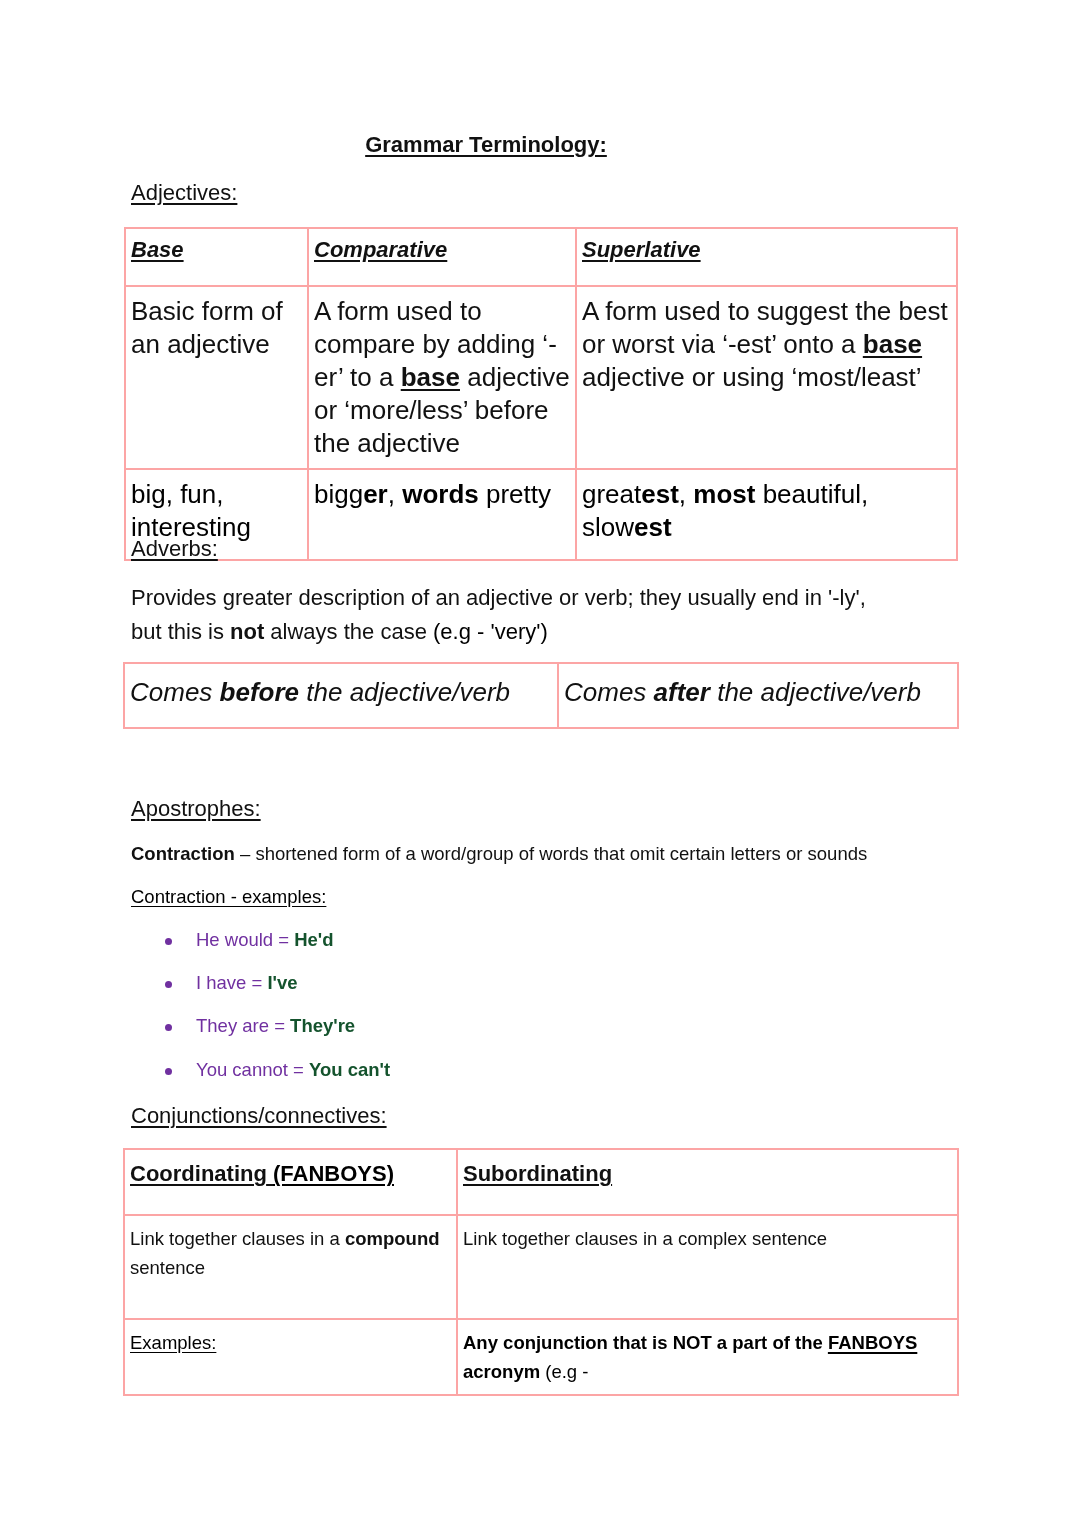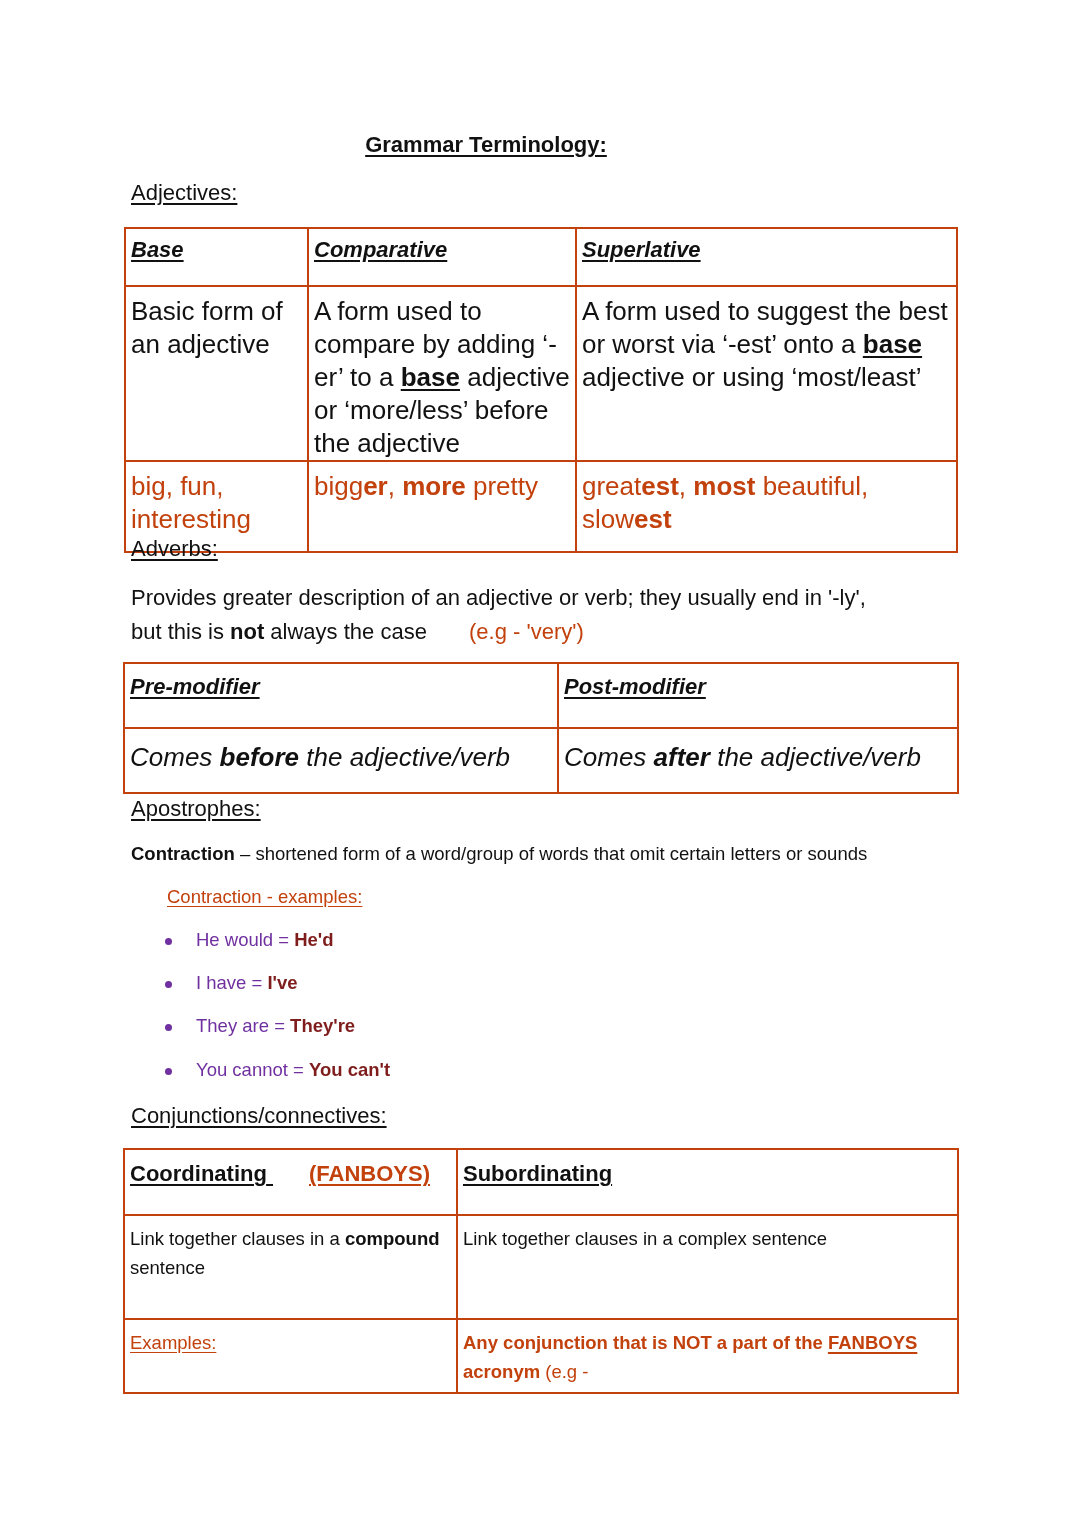--- a/index.html
+++ b/index.html
@@ -5,36 +5,36 @@
     html, body { margin: 0; padding: 0; background: #ffffff; }
     body {
       width: 1080px; height: 1527px; position: relative; overflow: hidden;
       font-family: "Liberation Sans", "DejaVu Sans", sans-serif;
       color: #111111;
     }
     .abs { position: absolute; }
     .u { text-decoration: underline; text-decoration-thickness: 2px; text-underline-offset: 3px; }
     .b { font-weight: bold; }
     .i { font-style: italic; }
-    .purple { color: #c2410c; margin-left: 36px; }
-    .dpurple { color: #7f1d1d; }
+    .purple { color: #000000; }
+    .dpurple { color: #14532d; }
 
     .title {
       left: 0; width: 972px; top: 132px; text-align: center;
       font-size: 22px; font-weight: bold;
     }
     .h2 { font-size: 22px; font-weight: normal; }
 
     table.grid {
       position: absolute; border-collapse: collapse;
       table-layout: fixed;
     }
     table.grid td {
-      border: 2px solid #c2410c; vertical-align: top;
-      padding: 8px 5px 0 5px; box-sizing: border-box;
+      border: 2px solid #fca5a5; vertical-align: top;
+      padding: 8px 5px 8px 5px; box-sizing: border-box;
     }
     .big { font-size: 26px; line-height: 33px; }
     .mid { font-size: 18.5px; line-height: 29px; }
     .hdr-cell { font-size: 22px; font-weight: bold; font-style: italic; }
     .hdr-cell-plain { font-size: 22px; font-weight: bold; }
 
     .para { font-size: 22px; line-height: 34px; }
     .small { font-size: 18.5px; }
 
     ul.bullets { list-style: none; margin: 0; padding: 0; }
@@ -68,21 +68,21 @@
     <td class="big">
       <span>A form used to compare by adding ‘-er’ to a </span><span class="b u">base</span><span> adjective or ‘more/less’ before the adjective</span>
     </td>
     <td class="big">
       <span>A form used to suggest the best or worst via ‘-est’ onto a </span><span class="b u">base</span><span> adjective or using ‘most/least’</span>
     </td>
   </tr>
   <tr style="height:91px">
     <td class="big purple">big, fun, interesting</td>
     <td class="big purple">
-      <span>bigg</span><span class="b">er</span><span>, </span><span class="b">more</span><span> pretty</span>
+      <span>bigg</span><span class="b">er</span><span>, </span><span class="b">words</span><span> pretty</span>
     </td>
     <td class="big purple">
       <span>great</span><span class="b">est</span><span>, </span><span class="b">most</span><span> beautiful, slow</span><span class="b">est</span>
     </td>
   </tr>
 </tbody>
   </table>
 
 <div class="abs h2 u" style="left:131px; top:536px;text-align:center;">Adverbs:</div>
 
@@ -90,24 +90,20 @@
   <div>Provides greater description of an adjective or verb; they usually end in '-ly',</div>
   <div><span>but this is </span><span class="b">not</span><span> always the case </span><span class="purple">(e.g - 'very')</span></div>
 </div>
 
 <table class="grid" style="left:123px; top:662px; width:834px;">
   <colgroup>
       <col style="width:434px">
       <col style="width:400px">
     </colgroup>
   <tbody>
-      <tr style="height:65px">
-    <td style="padding-top:10px;"><span class="hdr-cell u">Pre-modifier</span></td>
-    <td style="padding-top:10px;"><span class="hdr-cell u">Post-modifier</span></td>
-  </tr>
   <tr style="height:65px">
     <td class="big i" style="padding-top:12px;"><span>Comes </span><span class="b">before</span><span> the adjective/verb</span></td>
     <td class="big i" style="padding-top:12px;"><span>Comes </span><span class="b">after</span><span> the adjective/verb</span></td>
   </tr>
 </tbody>
   </table>
 
 <div class="abs h2 u" style="left:131px; top:796px;">Apostrophes:</div>
 
 <div class="abs small" style="left:131px; top:843px;">

